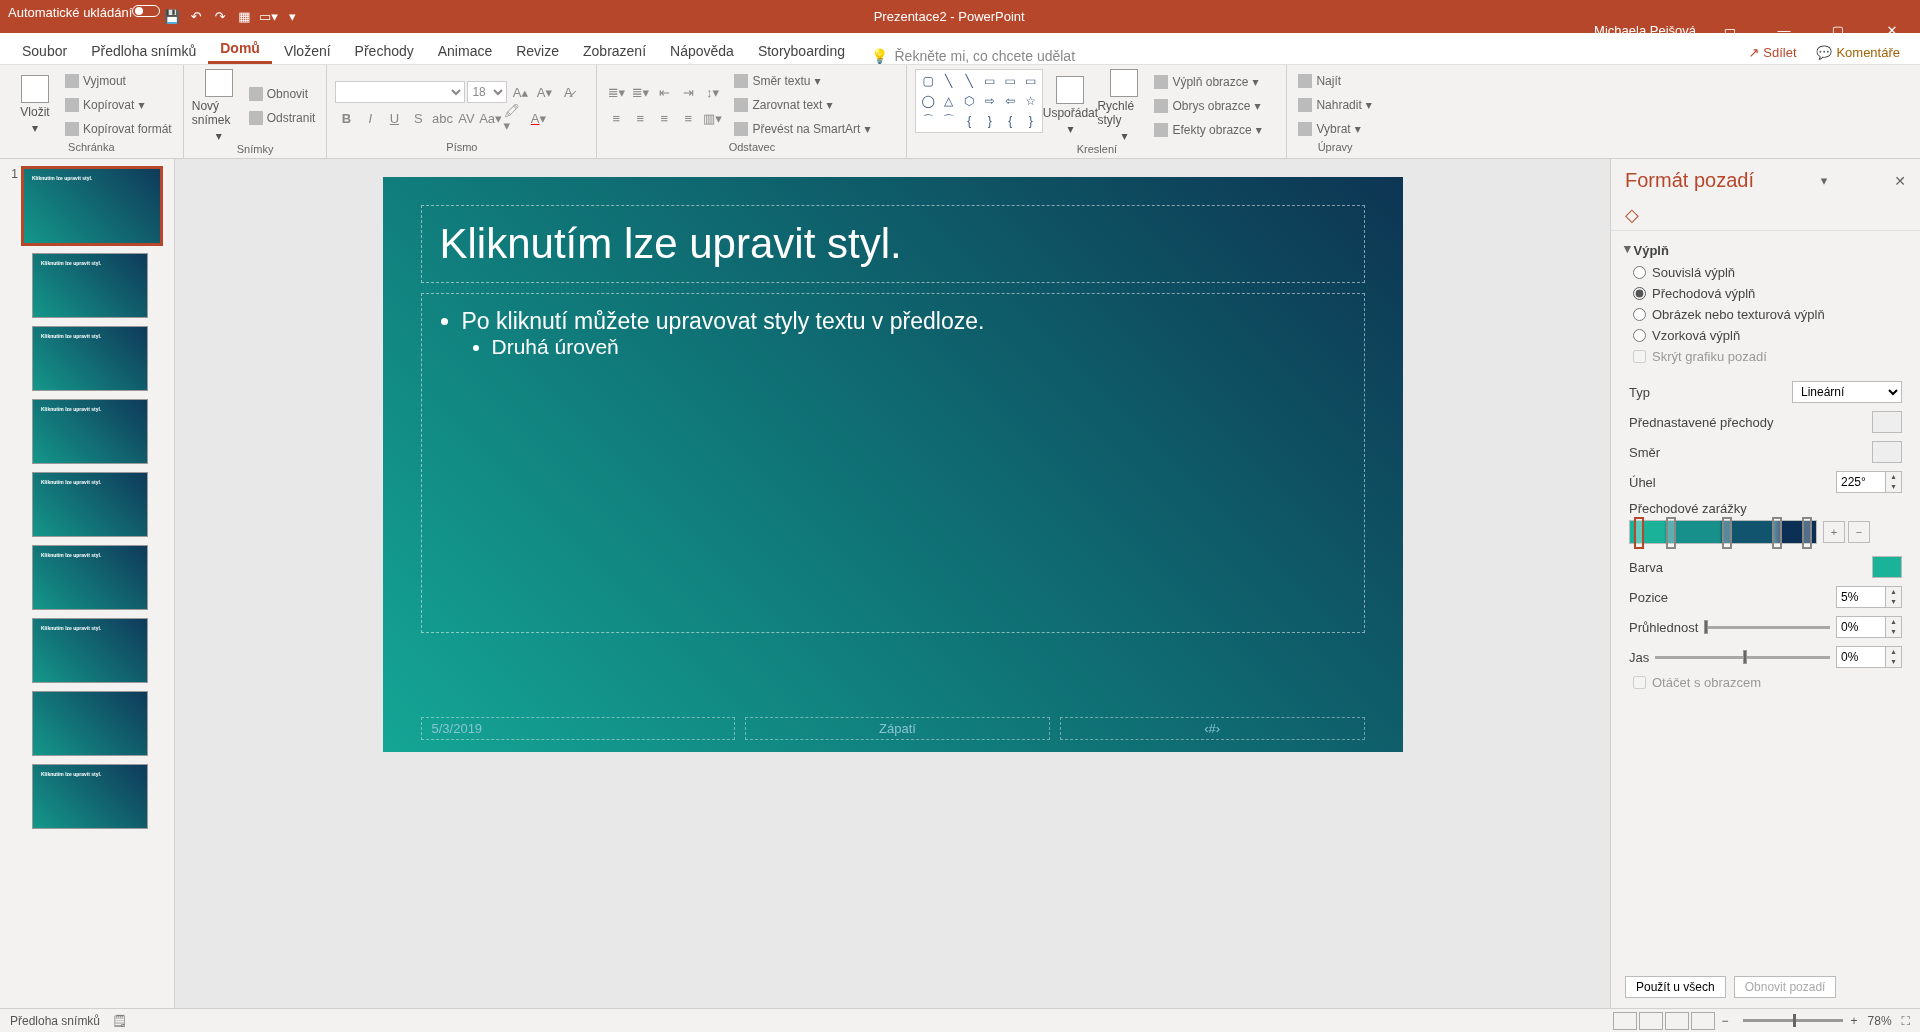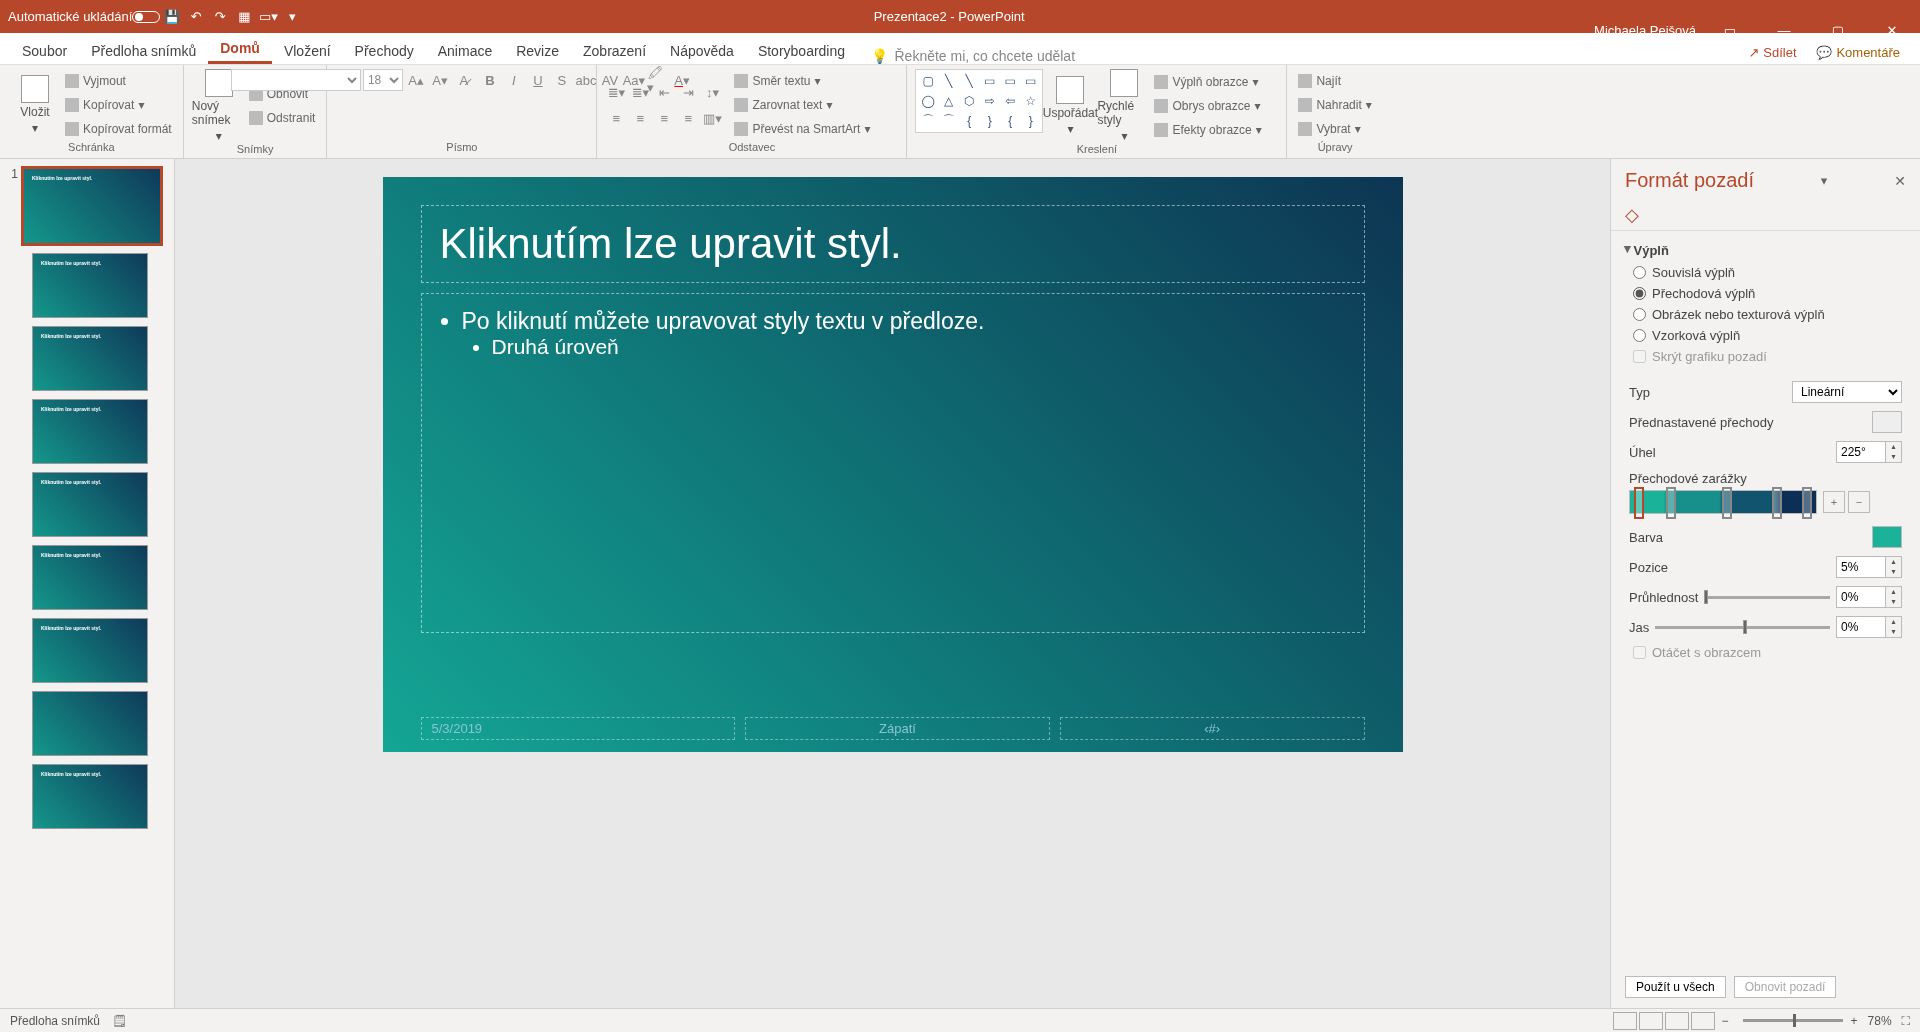--- a/index.html
+++ b/index.html
@@ -1,20 +1,20 @@
 <!DOCTYPE html>
 <html><head>
 <meta charset="utf-8">
 <style>
 * { margin: 0; padding: 0; box-sizing: border-box; font-family: "Segoe UI", Arial, sans-serif; }
 body { width: 1920px; height: 1032px; background: #f3f2f1; overflow: hidden; font-size: 13px; color: #333; }
 
 
 .titlebar { height: 33px; background: #b7472a; color: #fff; display: flex; align-items: center; padding: 0 8px; }
-.titlebar .left { display: flex; align-items: center; }
+.titlebar .left { display: flex; align-items: flex-start; }
 .titlebar .toggle { width: 28px; height: 12px; border: 1px solid #fff; border-radius: 7px; position: relative; }
 .titlebar .toggle::after { content: ""; width: 8px; height: 8px; background: #fff; border-radius: 50%; position: absolute; top: 1px; left: 2px; }
 .titlebar .qat-btn { width: 24px; height: 24px; display: inline-flex; align-items: center; justify-content: center; font-size: 13px; }
 .titlebar .center { flex: 1; text-align: center; font-size: 13px; }
 .titlebar .right { display: flex; align-items: center; gap: 14px; margin-top: 28px; }
 .titlebar .winbtn { width: 40px; height: 33px; display: flex; align-items: center; justify-content: center; }
 
 
 .tabs { height: 32px; background: #fff; display: flex; align-items: flex-end; padding: 0 10px; border-bottom: 1px solid #e1dfdd; }
 .tabs .tab { padding: 6px 12px 5px; font-size: 14px; color: #444; cursor: pointer; text-align: center; }
@@ -190,21 +190,21 @@
         <div class="small-btn">
             <span class="mini-ico"></span>
             <span>Odstranit</span>
           </div>
       </div>
     </div>
     <div class="group-label">Snímky</div>
   </div>
 
   <div class="group" style="width:270px">
-    <div class="group-body" style="flex-direction:row; gap:4px; justify-content:center;">
+    <div class="group-body" style="flex-direction:column; gap:4px; justify-content:center;">
       <div class="icon-row">
         <select class="font-select"></select>
         <select class="size-select" value="18"><option>18</option></select>
         <span>A▴</span>
         <span>A▾</span>
         <span>A̷</span>
       </div>
       <div class="icon-row">
         <span>
             <b>B</b>
@@ -412,20 +412,24 @@
       <div style="height:10px"></div>
       <div class="form-row">
           <label>Typ</label>
           <select class="combo"><option>Lineární</option></select>
         </div>
       <div class="form-row">
           <label>Přednastavené přechody</label>
           <span class="swatch-btn"></span>
         </div>
       <div class="form-row">
+          <label>Směr</label>
+          <span class="swatch-btn"></span>
+        </div>
+      <div class="form-row">
           <label>Úhel</label>
         <div class="spin">
             <input value="225°" style="">
             <div class="arrows">
               <span>▴</span>
               <span>▾</span>
             </div>
           </div>
       </div>
       <div class="form-row" style="flex-direction:column;align-items:flex-start">

